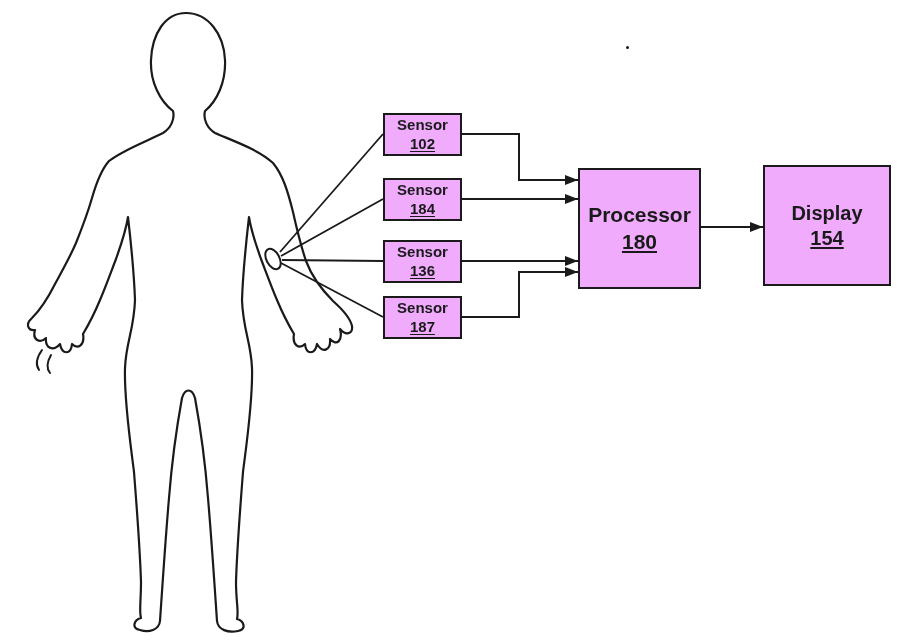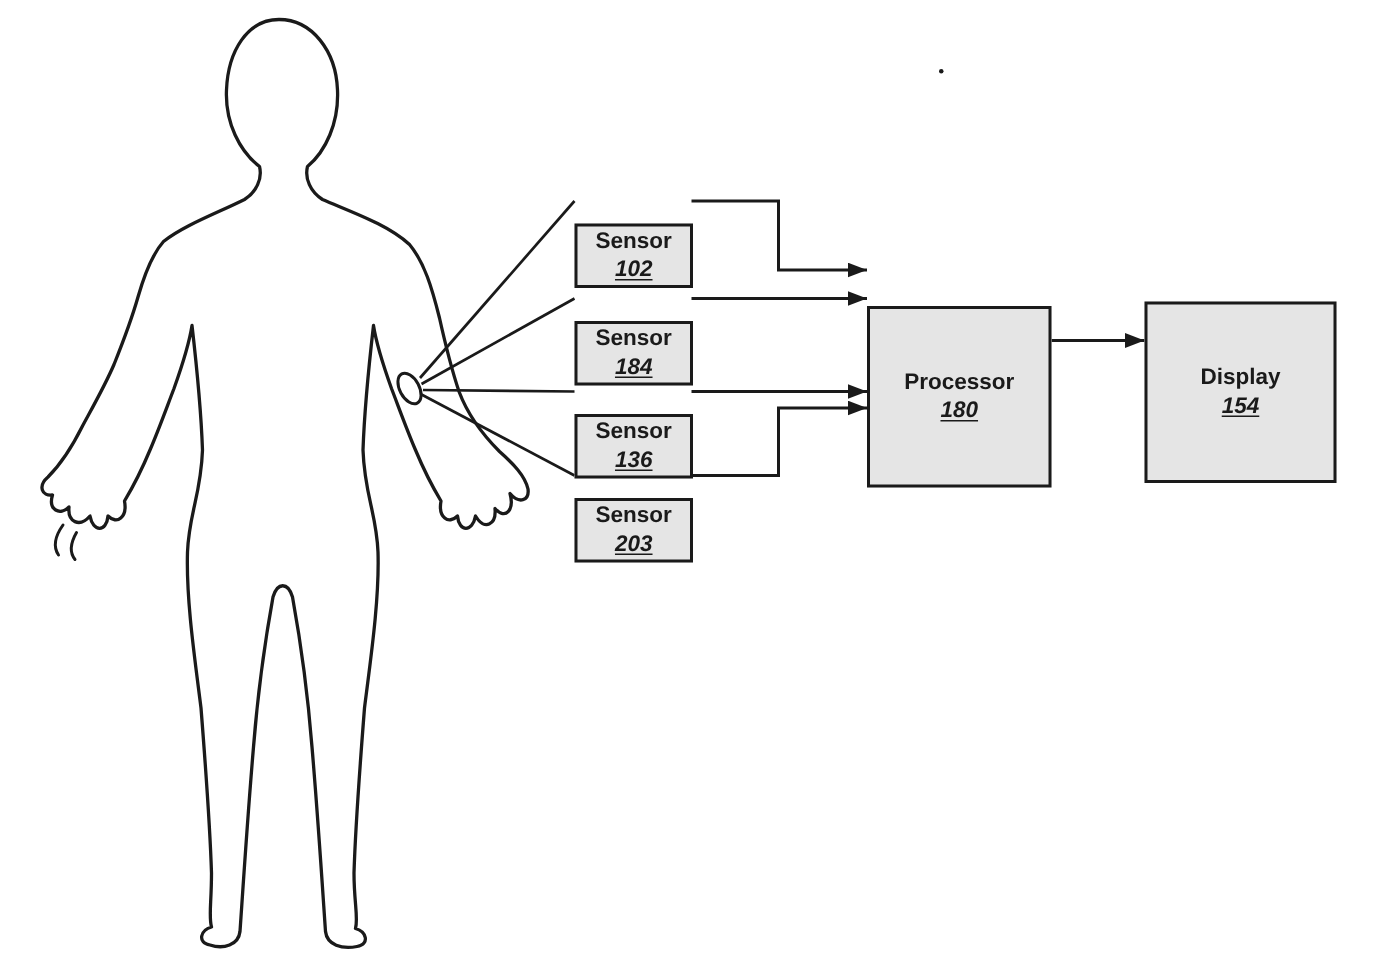--- a/index.html
+++ b/index.html
@@ -22,64 +22,62 @@
     height: 643px;
   }
   svg.artwork {
     position: absolute;
     left: 0;
     top: 0;
   }
   .node {
     position: absolute;
     box-sizing: border-box;
-    background: #e5e5e5;
+    background: #f0abfc;
     border: 2px solid #1a1a1a;
     display: flex;
     flex-direction: column;
     align-items: center;
     justify-content: center;
     font-weight: bold;
     text-align: center;
     z-index: 2;
-    margin-top: 36px;
   }
   .node .label,
   .node .ref {
     display: block;
     line-height: 1.25;
   }
   .node .ref {
     text-decoration: underline;
     text-underline-offset: 2px;
-    font-style: italic;
   }
   .sensor {
     left: 383px;
     width: 79px;
     height: 43px;
     font-size: 15px;
   }
   .sensor-1 { top: 113px; }
   .sensor-2 { top: 178px; }
   .sensor-3 { top: 240px; }
   .sensor-4 { top: 296px; }
   .processor {
     left: 578px;
     top: 168px;
     width: 123px;
     height: 121px;
-    font-size: 15px;
+    font-size: 21px;
   }
   .display {
     left: 763px;
     top: 165px;
     width: 128px;
     height: 121px;
-    font-size: 15px;
+    font-size: 20px;
   }
   .speck {
     position: absolute;
     left: 626px;
     top: 46px;
     width: 3px;
     height: 3px;
     border-radius: 50%;
     background: #1a1a1a;
     z-index: 1;
@@ -176,21 +174,21 @@
   <div class="node sensor sensor-2">
     <span class="label">Sensor</span>
     <span class="ref">184</span>
   </div>
   <div class="node sensor sensor-3">
     <span class="label">Sensor</span>
     <span class="ref">136</span>
   </div>
   <div class="node sensor sensor-4">
     <span class="label">Sensor</span>
-    <span class="ref">203</span>
+    <span class="ref">187</span>
   </div>
 
   <div class="node processor">
     <span class="label">Processor</span>
     <span class="ref">180</span>
   </div>
 
   <div class="node display">
     <span class="label">Display</span>
     <span class="ref">154</span>

